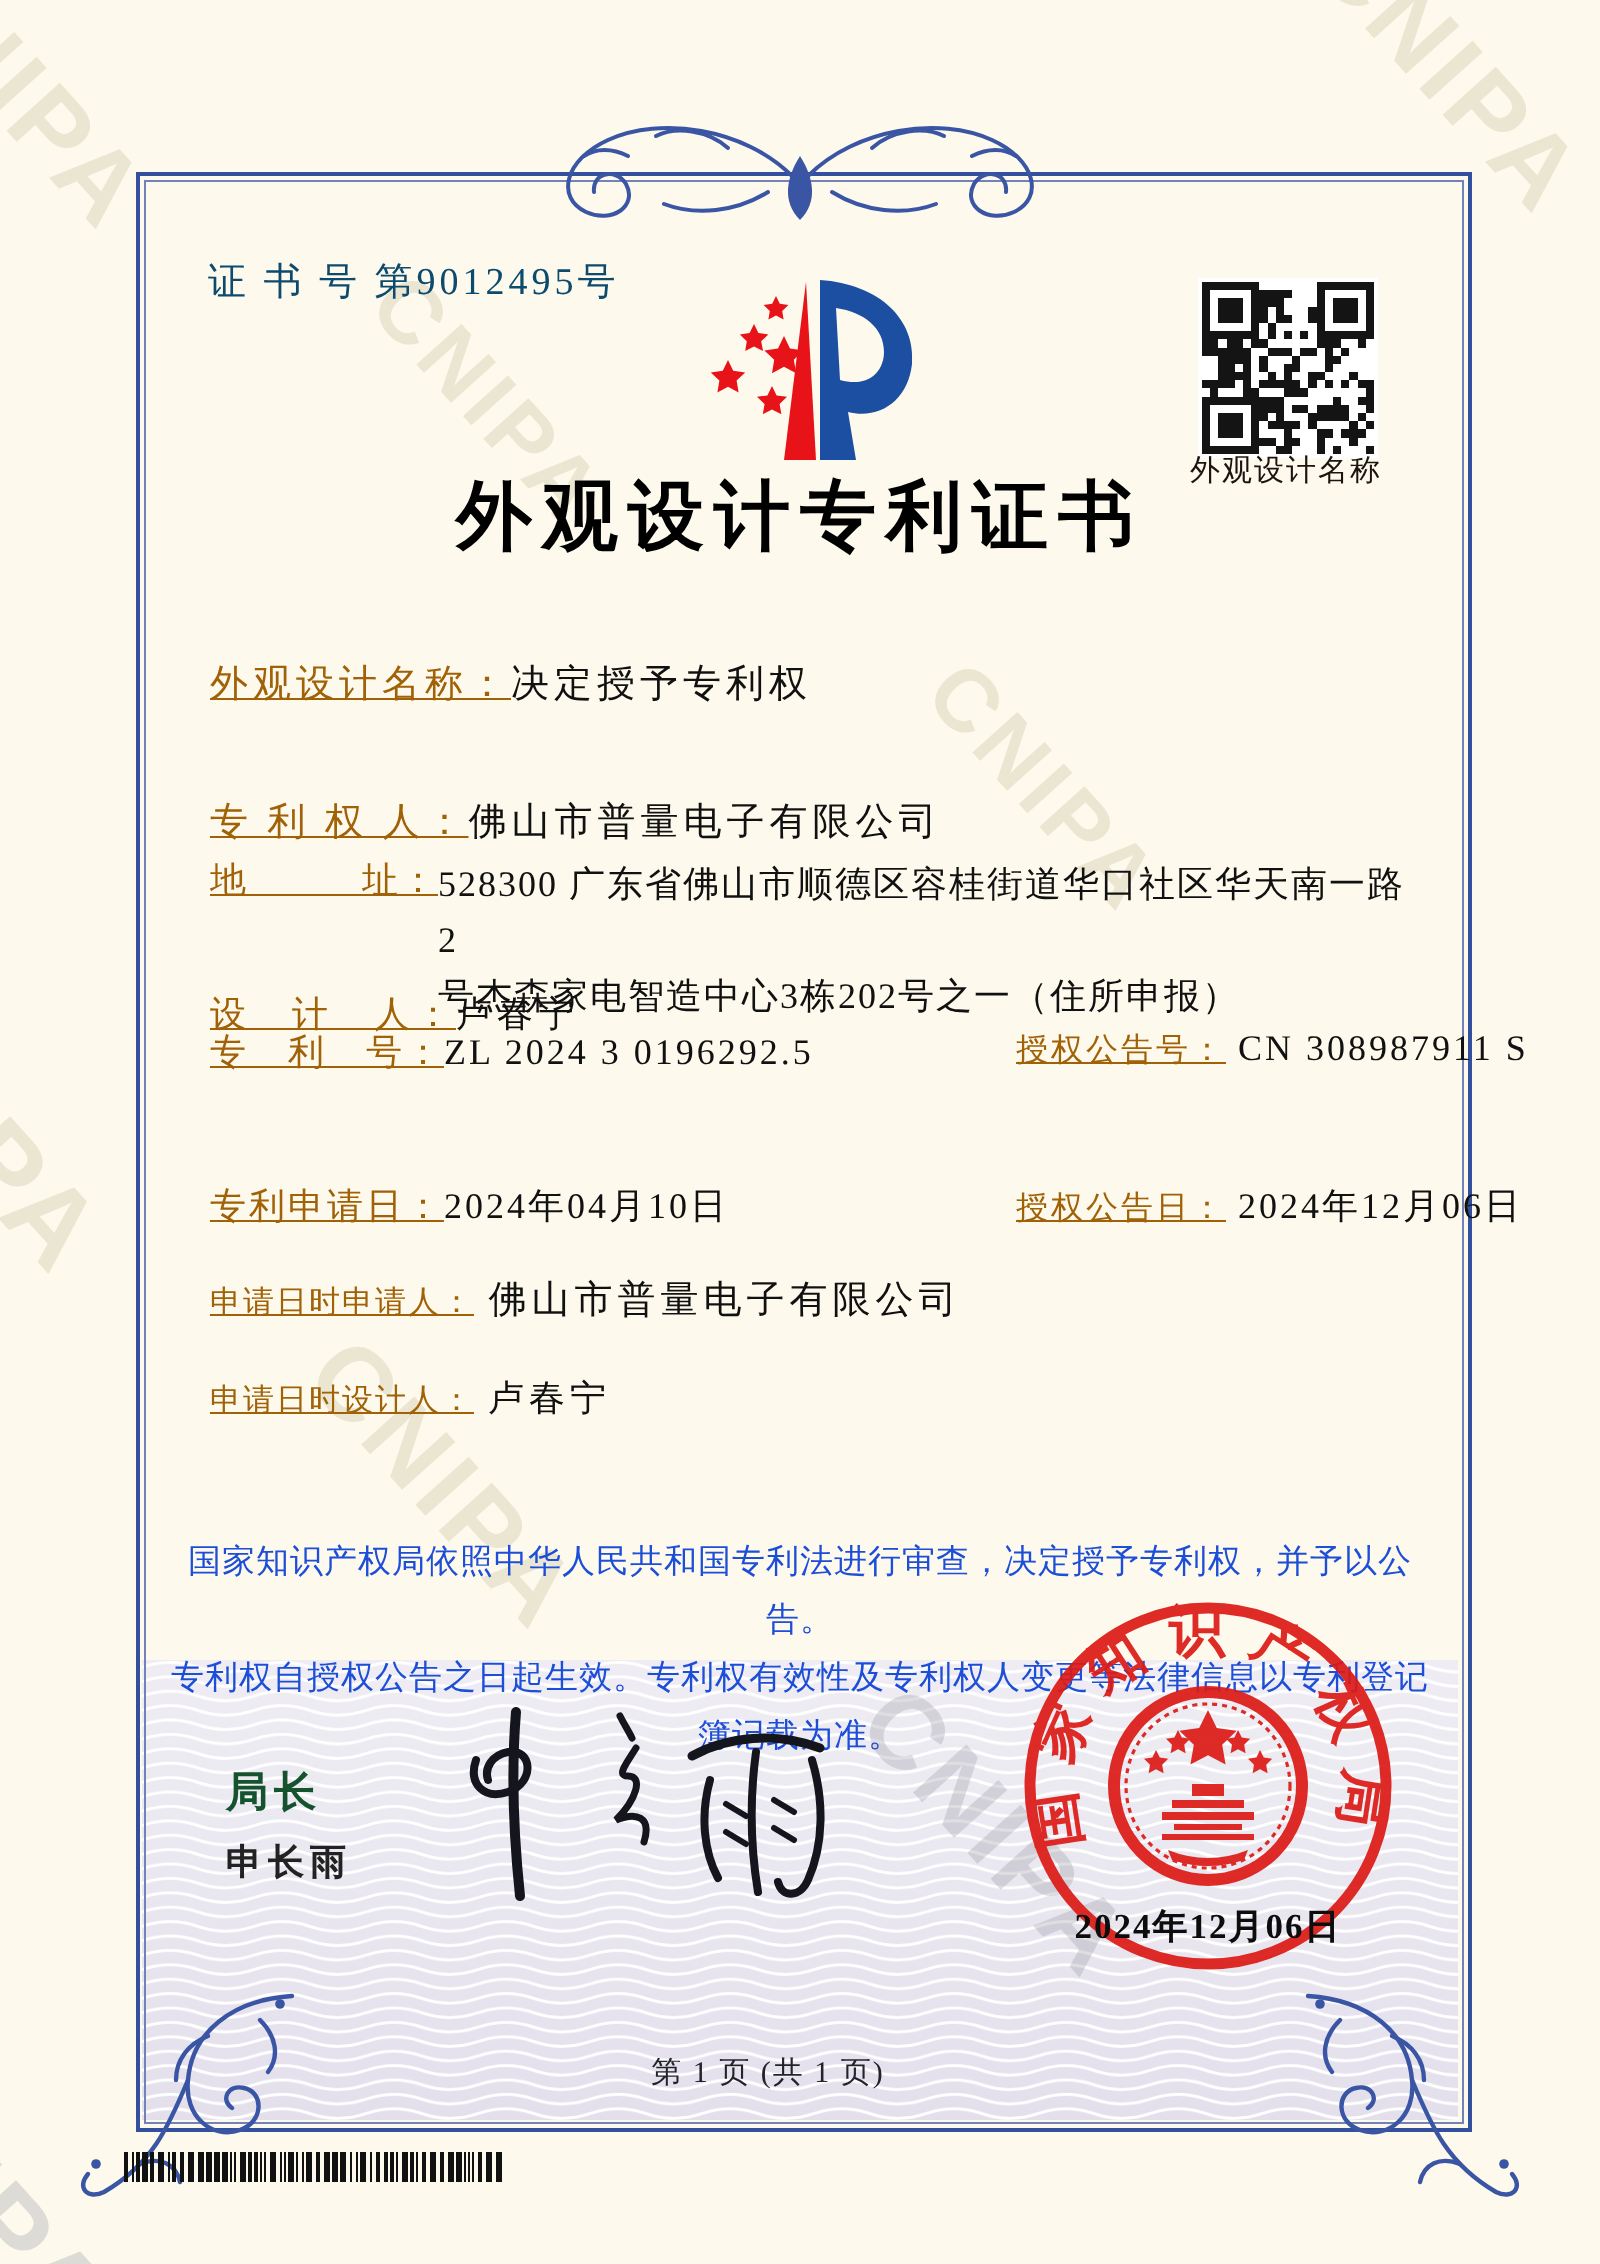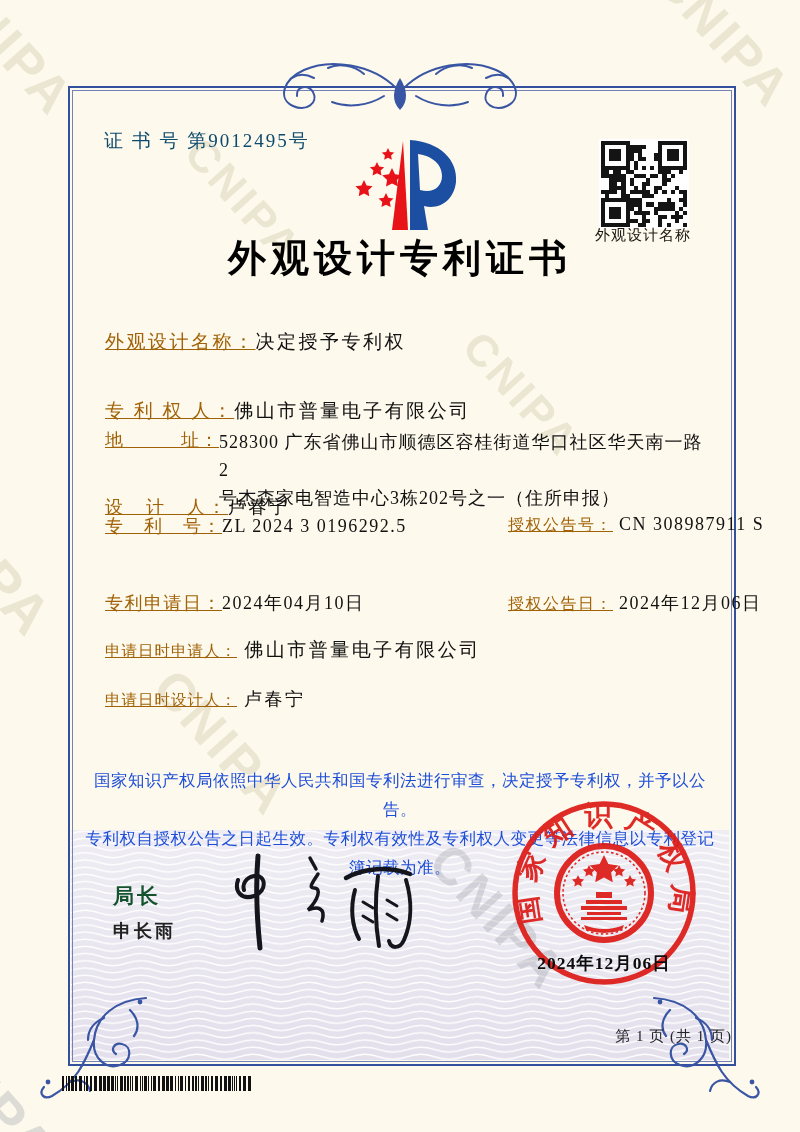--- a/index.html
+++ b/index.html
@@ -86,22 +86,22 @@
   .sig-hand{ position:absolute; left:222px; top:850px; width:205px; height:108px; }
   
   .seal{ position:absolute; left:508px; top:797px; width:192px; height:192px; }
   .seal-date{
     position:absolute; left:508px; top:951px; width:192px;
     text-align:center; font-size:17.5px; font-weight:600;
     letter-spacing:1px; color:#0d0d0d;
   }
   
   .page-no{
-    position:absolute; left:68px; top:1027px; width:664px;
-    text-align:right; font-size:15px; letter-spacing:1px; color:#23232b;
+    position:absolute; left:52px; top:1027px; width:664px;
+    text-align:center; font-size:15px; letter-spacing:1px; color:#23232b;
   }
   .barcode{ position:absolute; left:62px; top:1076px; width:192px; height:15px; }
   .barcode svg{ display:block; width:100%; height:100%; }
 </style>
 </head>
 <body>
 
 <div class="page">
 
   <div class="wm" style="left:-30px;top:-42px;font-size:52px;">CNIPA</div>

